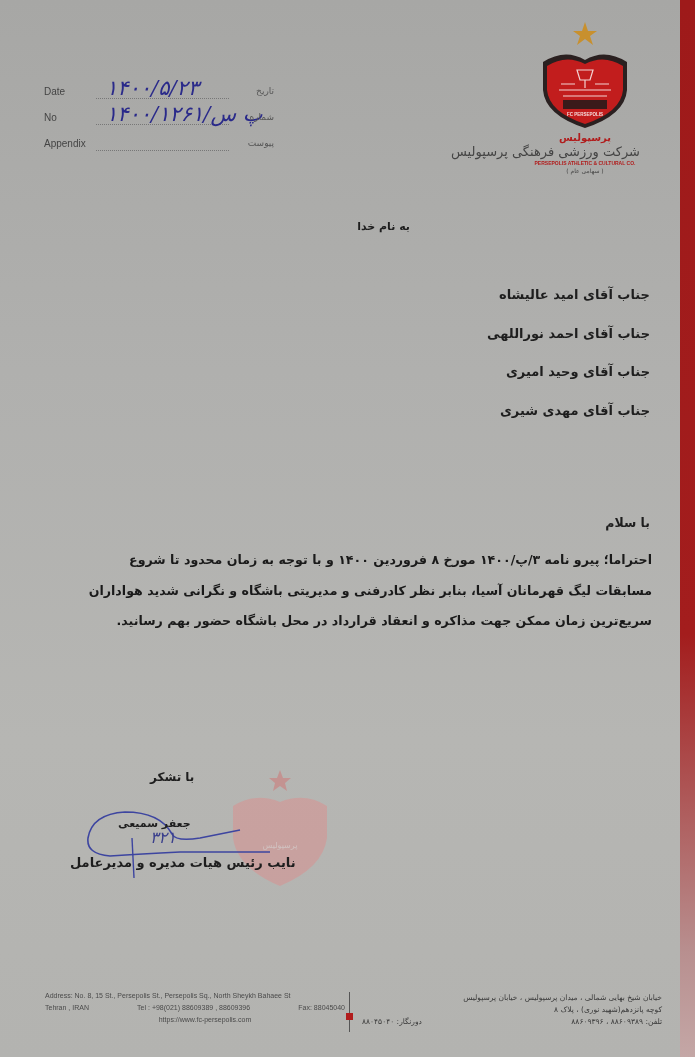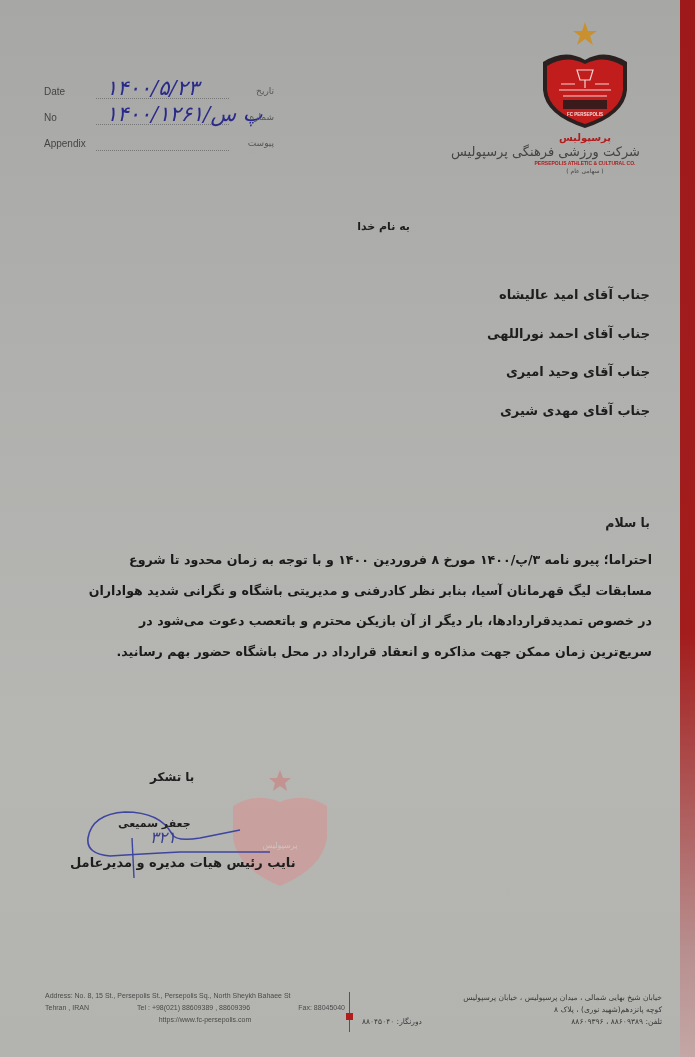--- a/index.html
+++ b/index.html
@@ -122,21 +122,20 @@
     <div class="recipient">جناب آقای احمد نوراللهی</div>
     <div class="recipient">جناب آقای وحید امیری</div>
     <div class="recipient">جناب آقای مهدی شیری</div>
   </div>
 
   <div class="greeting">با سلام</div>
 
   <div class="body-text">
     <span class="body-line">احتراما؛ پیرو نامه ۳/پ/۱۴۰۰ مورخ ۸ فروردین ۱۴۰۰ و با توجه به زمان محدود تا شروع</span>
     <span class="body-line">مسابقات لیگ قهرمانان آسیا، بنابر نظر کادرفنی و مدیریتی باشگاه و نگرانی شدید هواداران</span>
-    <span class="body-line">در خصوص تمدیدقراردادها، بار دیگر از آن بازیکن محترم و باتعصب دعوت می‌شود در</span>
     <span class="body-line">سریع‌ترین زمان ممکن جهت مذاکره و انعقاد قرارداد در محل باشگاه حضور بهم رسانید.</span>
   </div>
 
   <div class="closing">با تشکر</div>
 
   <svg class="stamp" viewBox="0 0 110 130">
     <polygon points="55,2 58,10 66,10 60,15 62,23 55,18 48,23 50,15 44,10 52,10" fill="#d46a6a"></polygon>
     <path d="M8,38 Q30,24 55,34 Q80,24 102,38 L102,70 Q98,100 55,118 Q12,100 8,70 Z" fill="#e08a8a"></path>
     <text x="55" y="80" font-size="8" fill="#f3d2d2" text-anchor="middle" font-family="DejaVu Sans, sans-serif">پرسپولیس</text>
   </svg>

